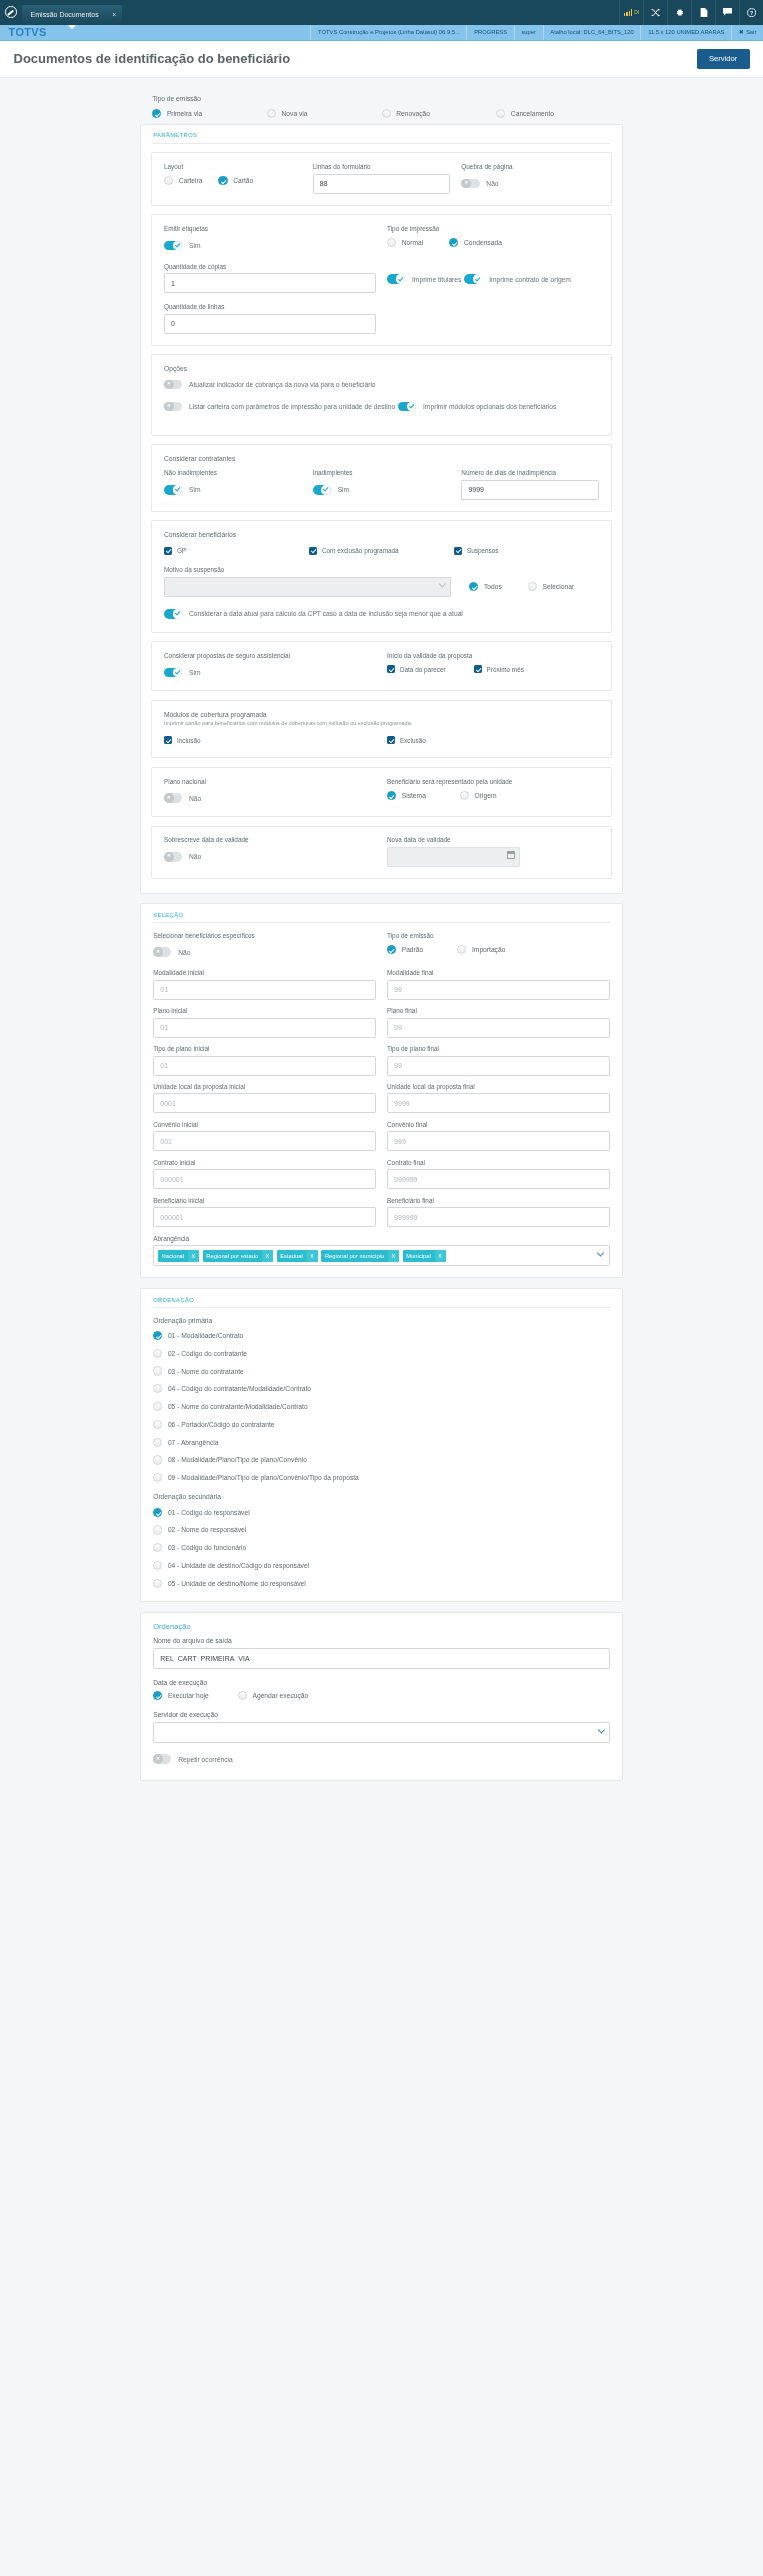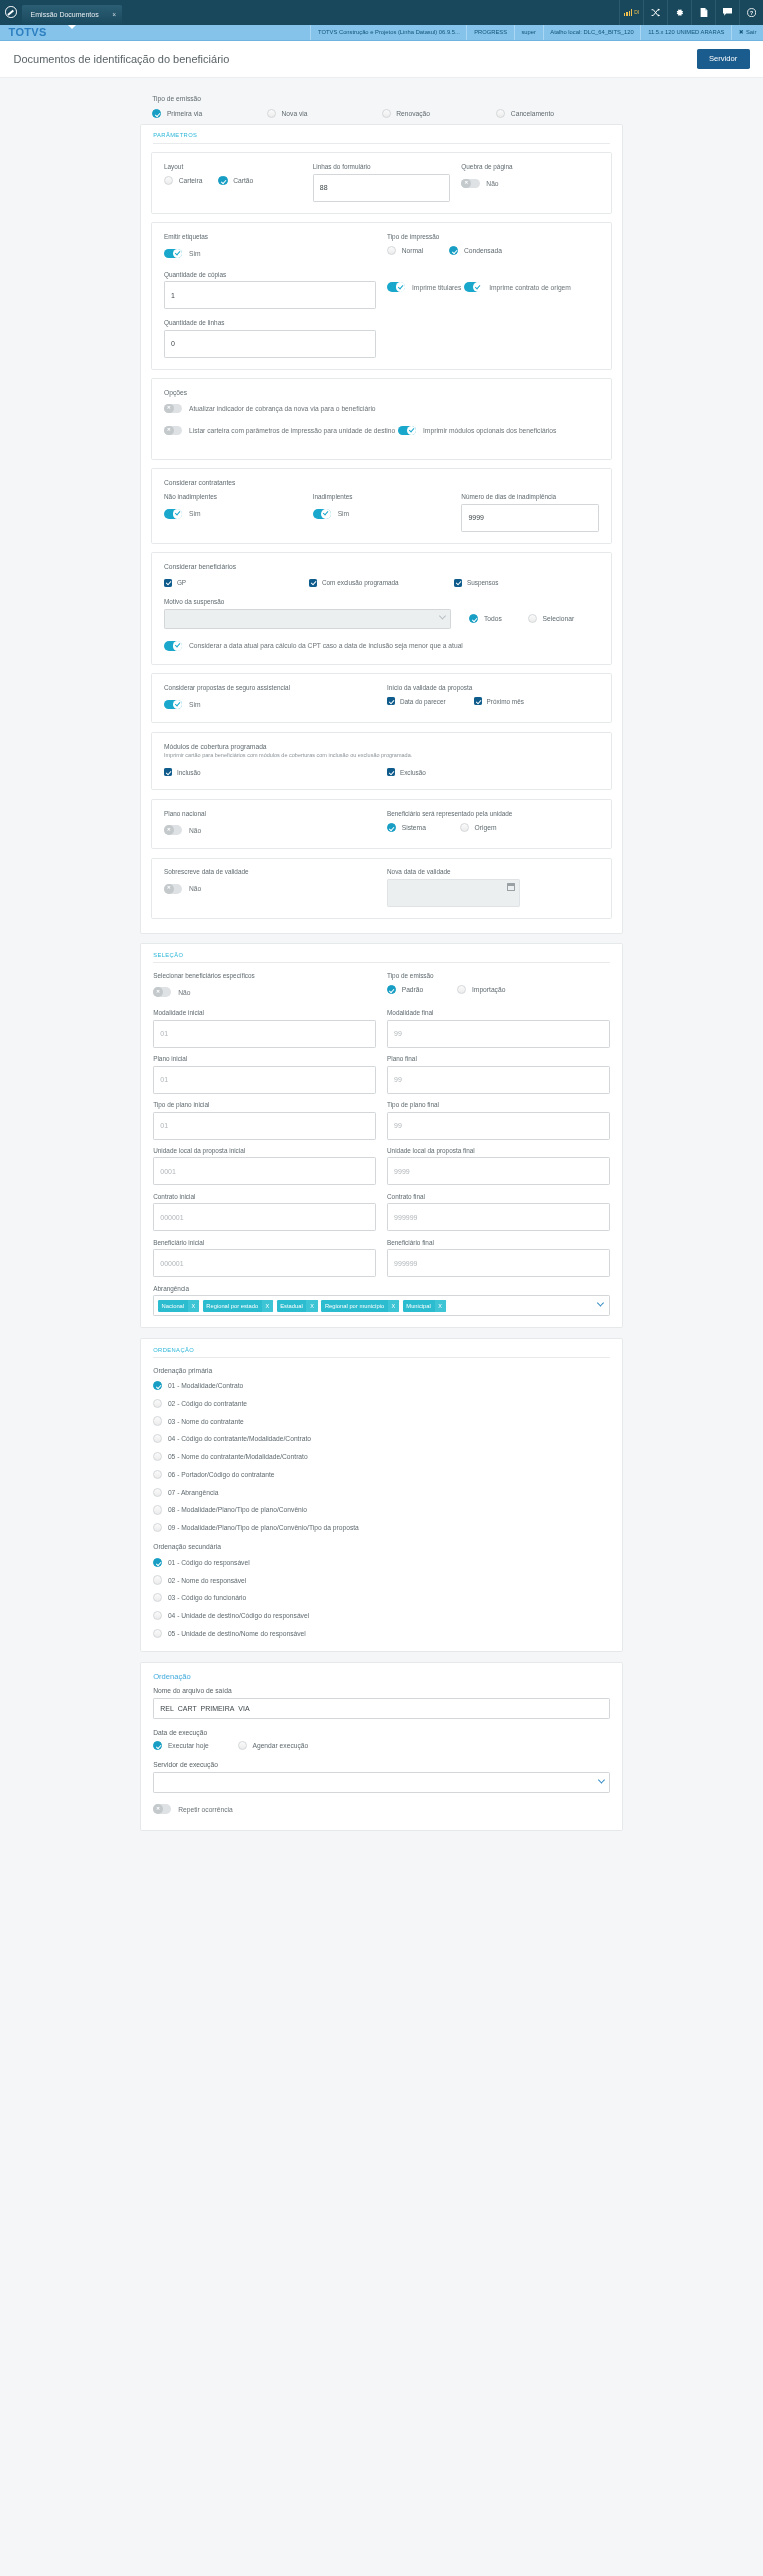--- a/index.html
+++ b/index.html
@@ -108,24 +108,24 @@
   
   .titlebar {
     height: 37px;
     background: #ffffff;
     display: flex;
     align-items: center;
     padding: 0 13.5px;
     border-bottom: 0.6px solid #ebedee;
   }
   .page-title {
-    font-size: 11px;
+    font-size: 13px;
     color: #4a5succ;
     color: #5a6367;
-    font-weight: normal;
+    font-weight: bold;
     flex: 1 1 auto;
   }
   .btn-exec {
     background: #1a5c8e;
     color: #ffffff;
     border: none;
     border-radius: 1.8px;
     padding: 5.5px 12.2px;
     font-size: 7.6px;
     font-family: "Liberation Sans", sans-serif;
@@ -278,21 +278,21 @@
     width: 2.4px; height: 4.3px;
     border: solid #19a7cc;
     border-width: 0 1px 1px 0;
     transform: rotate(42deg) translate(-0.6px,-0.6px);
   }
   .toggle .knob .x { line-height: 1; font-weight: bold; }
 
   
   .input {
     width: 100%;
-    height: 28px;
+    height: 20px;
     border: 0.6px solid #d3d7d9;
     border-radius: 1.2px;
     background: #ffffff;
     font-size: 7px;
     color: #3d4548;
     padding: 0 6.1px;
     font-family: "Liberation Sans", sans-serif;
     outline: none;
   }
   .input::placeholder { color: #b0b6b9; }
@@ -798,20 +798,24 @@
             </div>
             <div class="row mb12">
               <div class="col col-pad"><span class="fld-label">Tipo de plano inicial</span><input class="input" placeholder="01" style=""></div>
               <div class="col"><span class="fld-label">Tipo de plano final</span><input class="input" placeholder="99" style=""></div>
             </div>
             <div class="row mb12">
               <div class="col col-pad"><span class="fld-label">Unidade local da proposta inicial</span><input class="input" placeholder="0001" style=""></div>
               <div class="col"><span class="fld-label">Unidade local da proposta final</span><input class="input" placeholder="9999" style=""></div>
             </div>
             <div class="row mb12">
+              <div class="col col-pad"><span class="fld-label">Convênio inicial</span><input class="input" placeholder="001" style=""></div>
+              <div class="col"><span class="fld-label">Convênio final</span><input class="input" placeholder="999" style=""></div>
+            </div>
+            <div class="row mb12">
               <div class="col col-pad"><span class="fld-label">Contrato inicial</span><input class="input" placeholder="000001" style=""></div>
               <div class="col"><span class="fld-label">Contrato final</span><input class="input" placeholder="999999" style=""></div>
             </div>
             <div class="row mb12">
               <div class="col col-pad"><span class="fld-label">Beneficiário inicial</span><input class="input" placeholder="000001" style=""></div>
               <div class="col"><span class="fld-label">Beneficiário final</span><input class="input" placeholder="999999" style=""></div>
             </div>
           </div>
 
       <div style="margin-top:3.7px;">

